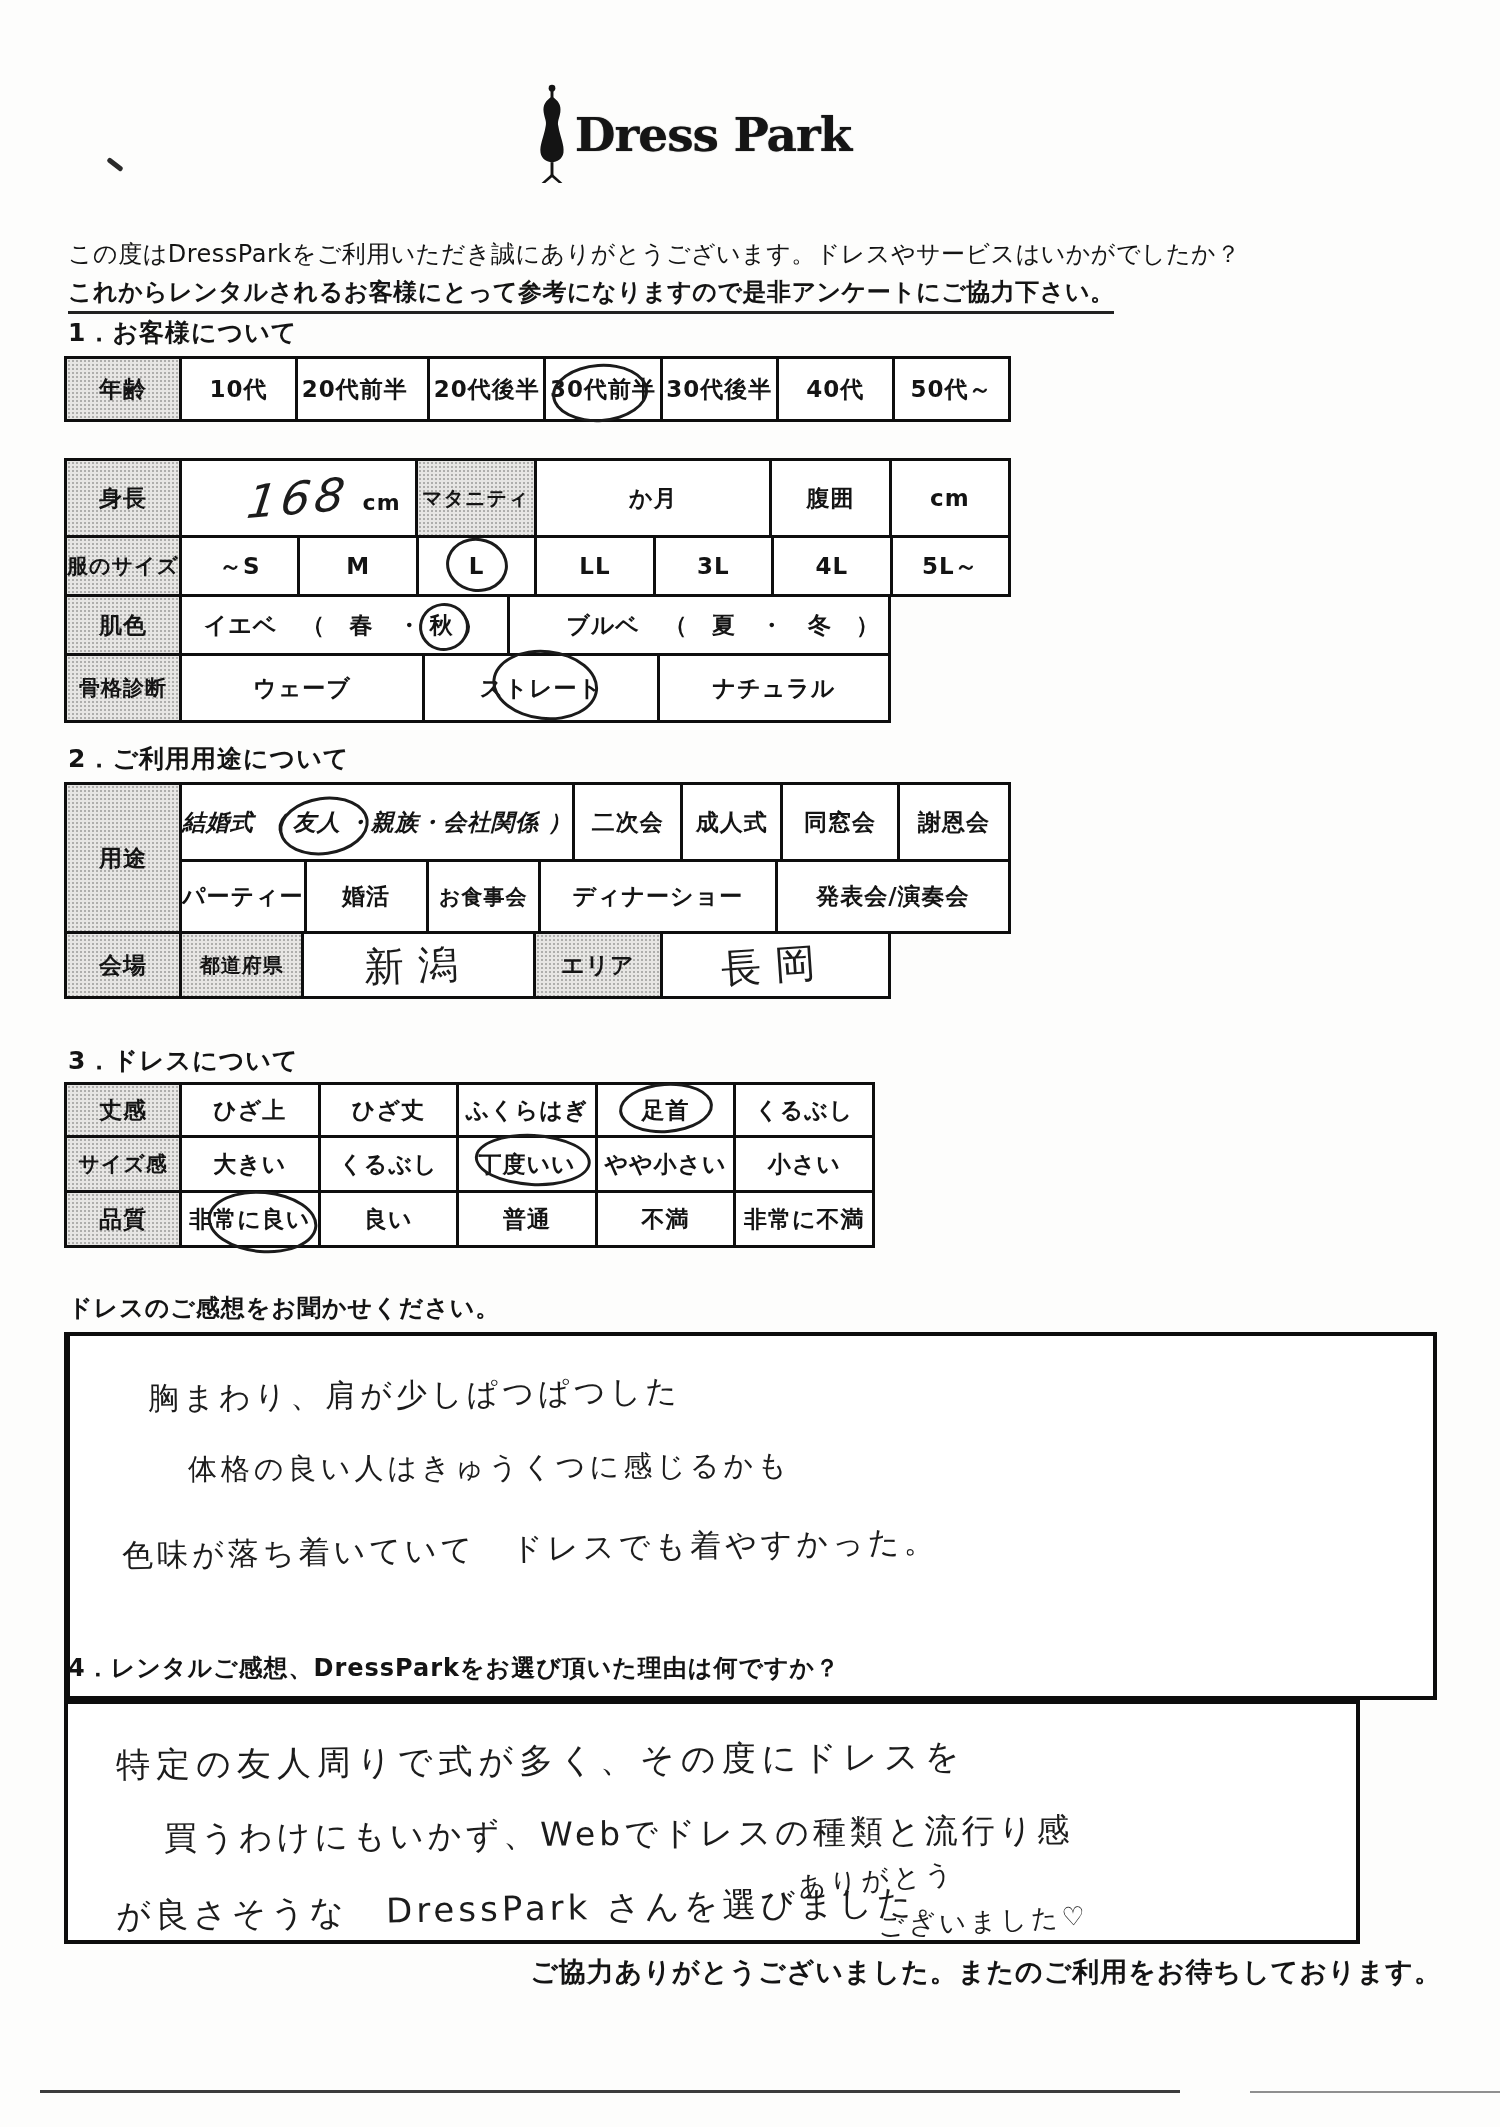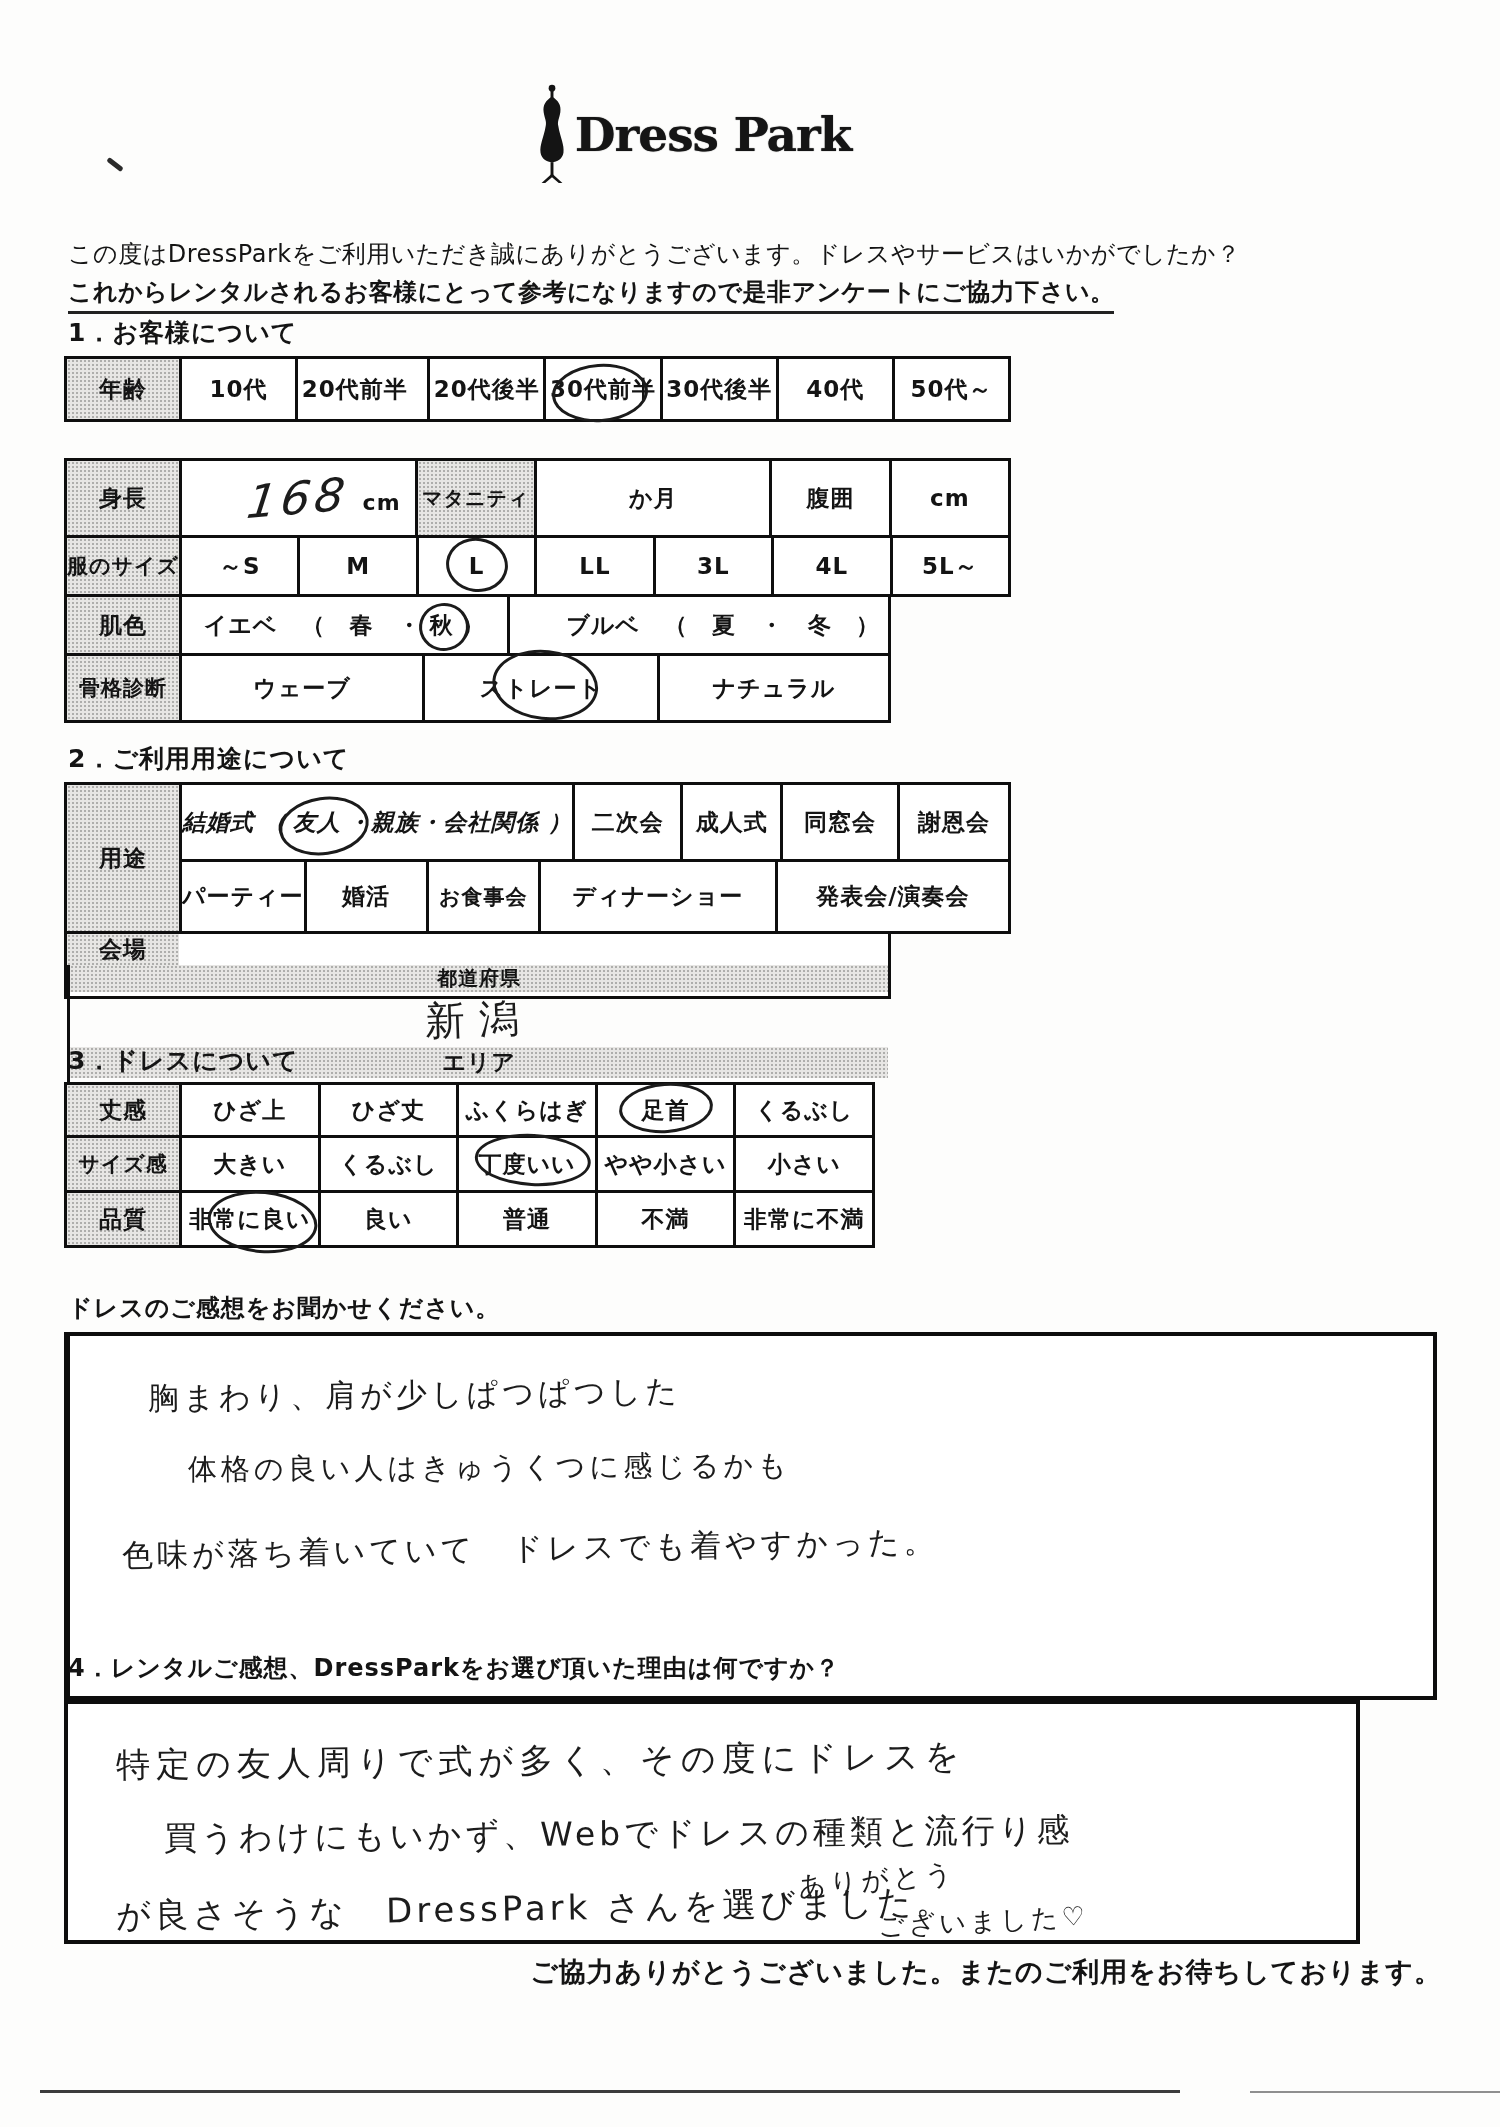--- a/index.html
+++ b/index.html
@@ -154,21 +154,21 @@
       </div>
       <div class="subrow" style="height:72px;">
         <div class="cell" style="flex:119;font-size:23px;">パーティー</div>
         <div class="cell" style="flex:123;">婚活</div>
         <div class="cell" style="flex:113;font-size:21px;">お食事会</div>
         <div class="cell" style="flex:242;">ディナーショー</div>
         <div class="cell" style="flex:238;">発表会/演奏会</div>
       </div>
     </div>
   </div>
-  <div class="trow" style="width:827px;height:68px;flex-direction:column;">
+  <div class="trow" style="width:827px;height:68px;">
     <div class="cell head shade" style="width:112px;flex:none;">会場</div>
     <div class="cell shade" style="flex:122;font-size:20px;">都道府県</div>
     <div class="cell" style="flex:233;">
       <span class="hw hw-place">新潟</span>
     </div>
     <div class="cell shade" style="flex:127;">エリア</div>
     <div class="cell" style="flex:230;">
       <span class="hw hw-place" style="transform:rotate(-4deg);">長岡</span>
     </div>
   </div>

